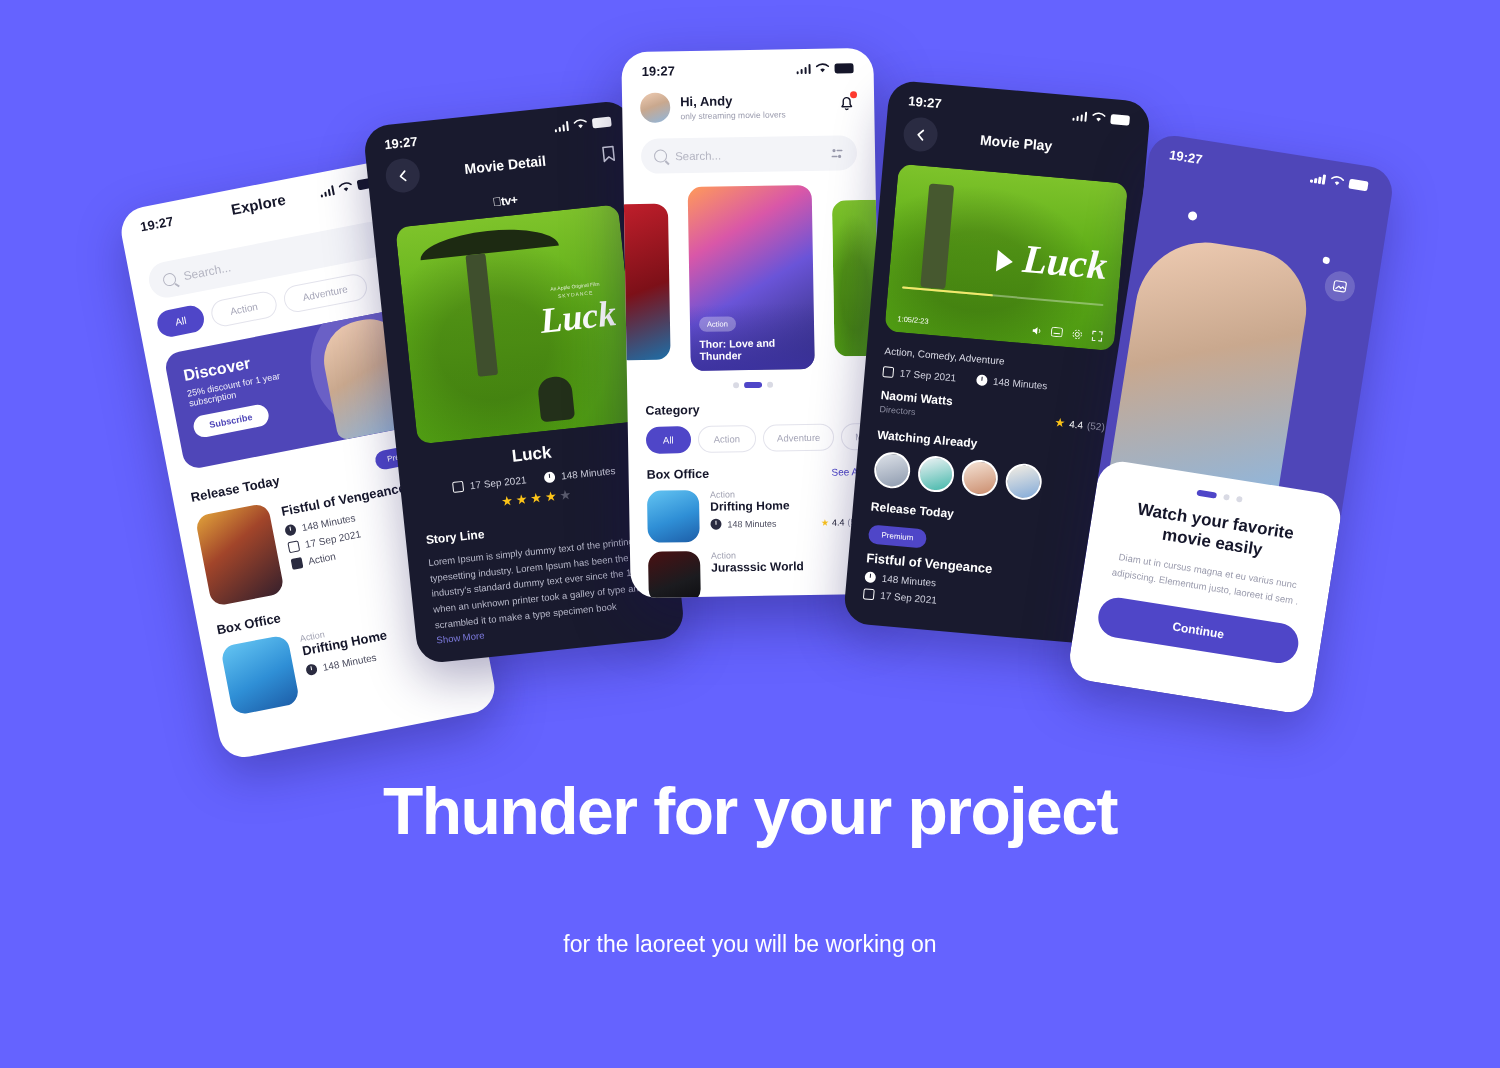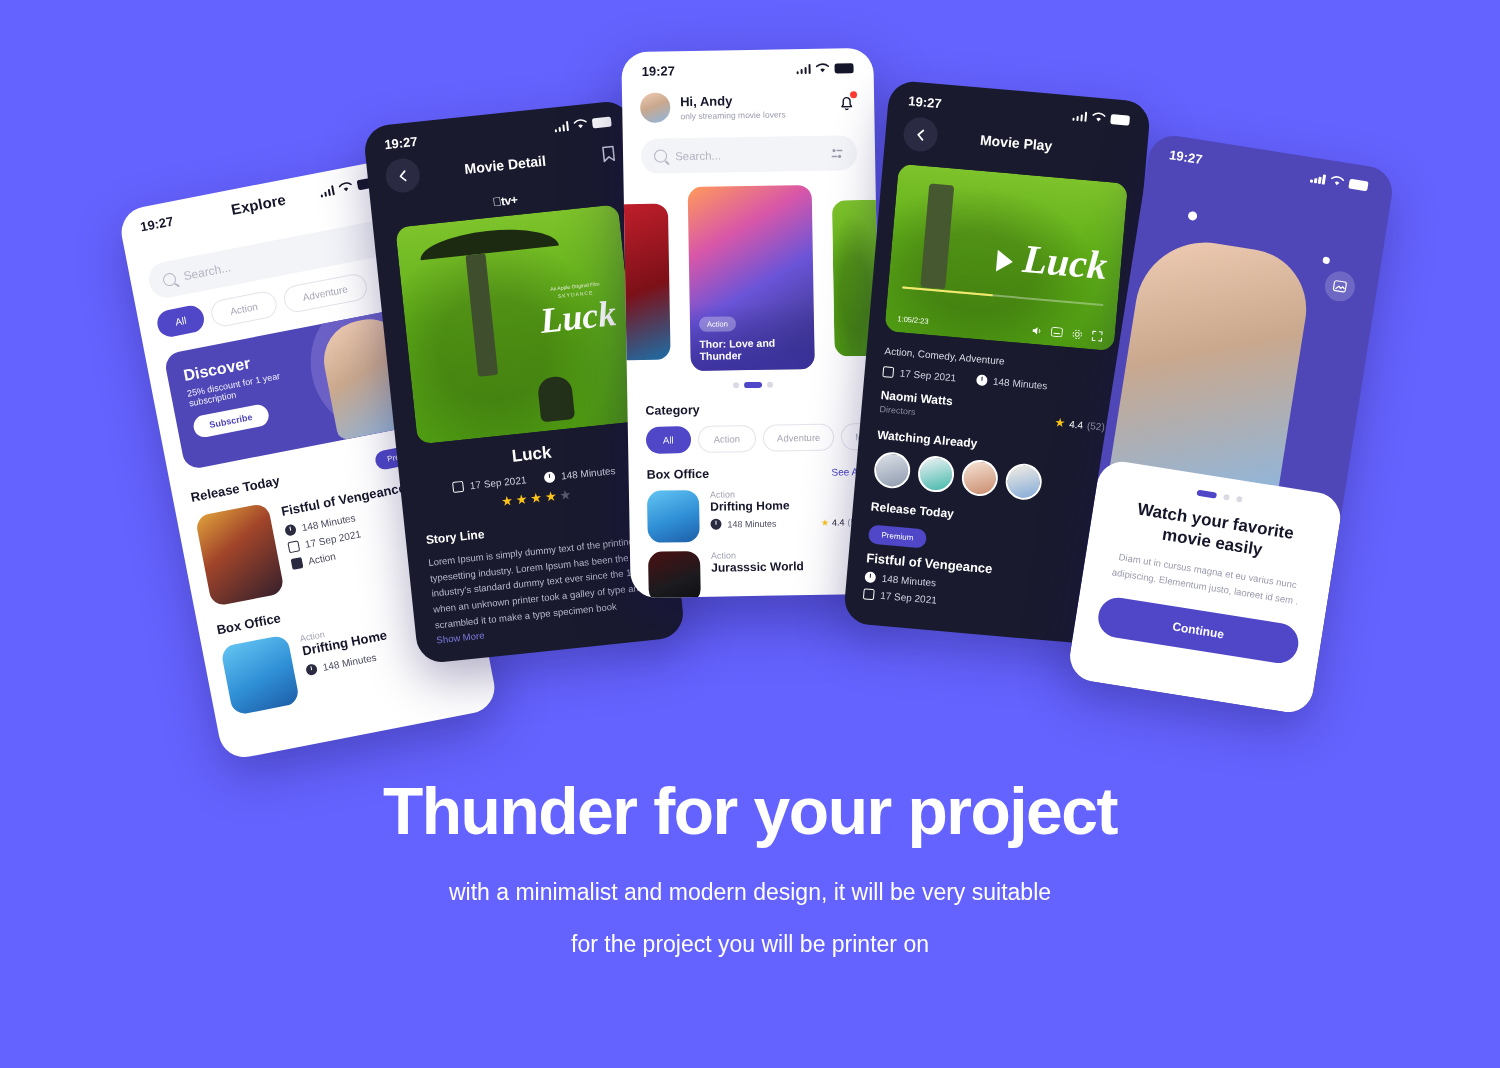--- a/index.html
+++ b/index.html
@@ -501,20 +501,17 @@
         <div>movie easily</div>
       </div>
       <div style="text-align:center;margin-top:10px;color:#9a9bad;font-size:9.5px;line-height:1.7;">Diam ut in cursus magna et eu varius nunc adipiscing. Elementum justo, laoreet id sem .</div>
       <div class="pill" style="background:#4f46c8;color:#fff;font-size:12px;font-weight:bold;padding:13px 0;margin-top:16px;width:100%;">Continue</div>
     </div>
   </div>
 
   <div class="copy" style="top:778px;">
     <div class="headline">Thunder for your project</div>
   </div>
-  <div class="copy" style="top:880px;">
-    <div class="sub">with a minimalist and modern design, it will be very suitable</div>
-  </div>
   <div class="copy" style="top:932px;">
-    <div class="sub">for the project you will be printer on</div>
+    <div class="sub">for the laoreet you will be working on</div>
   </div>
 
 </div>
 
 </body></html>

